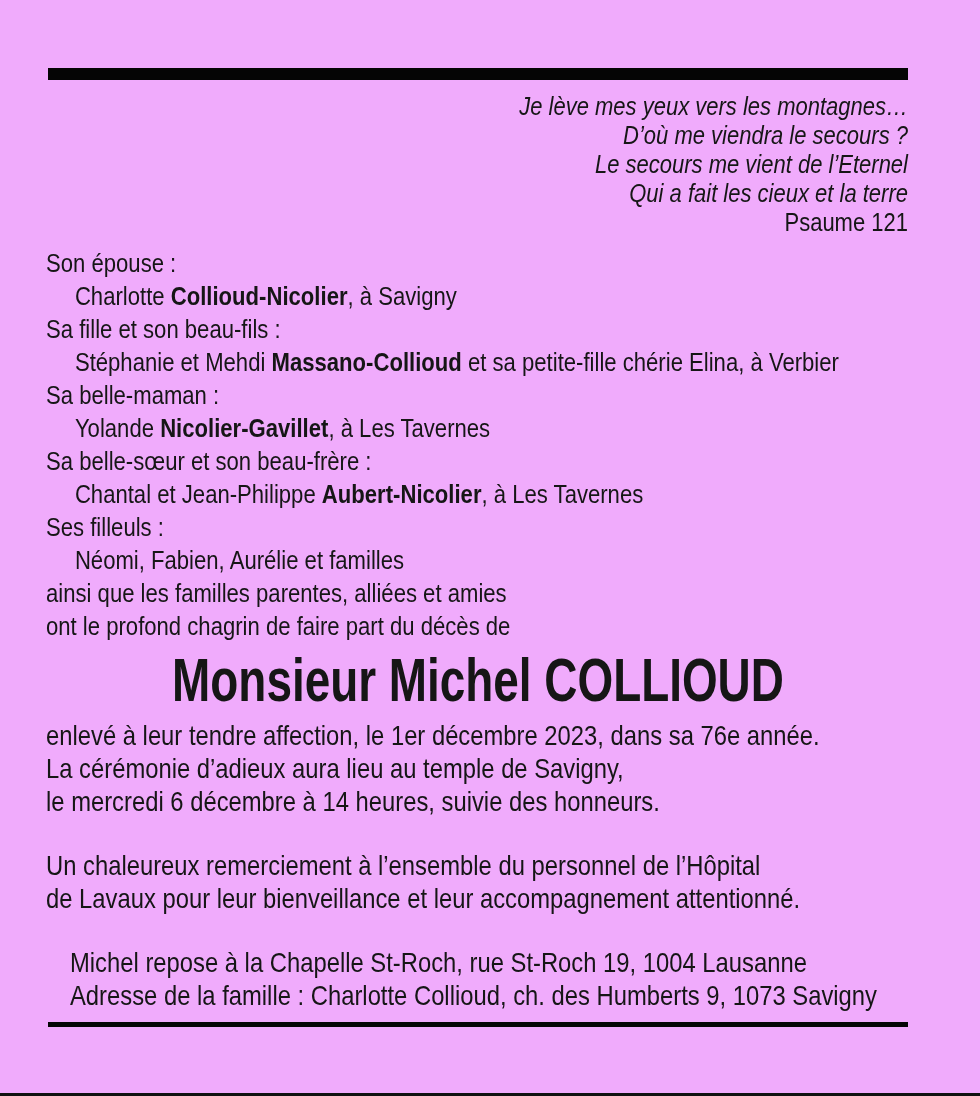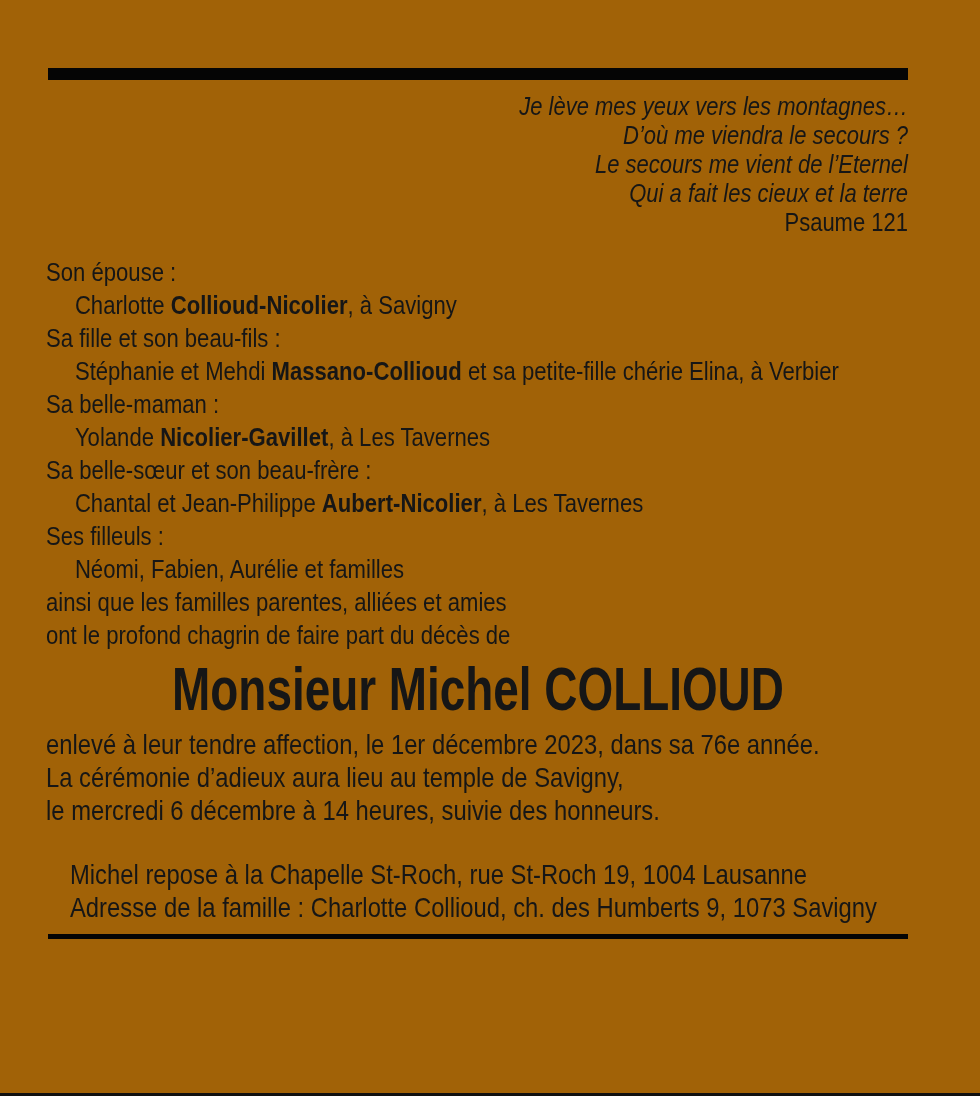--- a/index.html
+++ b/index.html
@@ -5,21 +5,21 @@
   html, body {
     margin: 0;
     padding: 0;
     background: #ffffff;
   }
   .sheet {
     position: relative;
     width: 980px;
     height: 1096px;
     margin: 0 auto;
-    background: #a16207;
+    background: #f0abfc;
     overflow: hidden;
     font-family: "Liberation Sans", sans-serif;
     color: #161616;
   }
   .topbar {
     margin: 68px 72px 0 48px;
     height: 12px;
     background: #050505;
   }
   .quote {
@@ -35,21 +35,21 @@
     transform: scaleX(0.88);
     transform-origin: 100% 50%;
   }
   .qattr {
     font-style: normal;
     white-space: nowrap;
     transform: scaleX(0.88);
     transform-origin: 100% 50%;
   }
   .family {
-    margin: 19px 40px 0 46px;
+    margin: 10px 40px 0 46px;
     font-size: 26px;
     line-height: 33px;
   }
   .fline {
     white-space: nowrap;
     transform: scaleX(0.85);
     transform-origin: 0 50%;
   }
   .fline.indent { padding-left: 34px; }
   .b { font-weight: bold; }
@@ -122,20 +122,24 @@
 
   <div class="name">Monsieur Michel COLLIOUD</div>
 
   <div class="paras">
       <div class="para">
         <div class="pline">enlevé à leur tendre affection, le 1er décembre 2023, dans sa 76e année.</div>
         <div class="pline">La cérémonie d’adieux aura lieu au temple de Savigny,</div>
         <div class="pline">le mercredi 6 décembre à 14 heures, suivie des honneurs.</div>
       </div>
       <div class="para">
+        <div class="pline">Un chaleureux remerciement à l’ensemble du personnel de l’Hôpital</div>
+        <div class="pline">de Lavaux pour leur bienveillance et leur accompagnement attentionné.</div>
+      </div>
+      <div class="para">
         <div class="pline">Michel repose à la Chapelle St-Roch, rue St-Roch 19, 1004 Lausanne</div>
         <div class="pline">Adresse de la famille : Charlotte Collioud, ch. des Humberts 9, 1073 Savigny</div>
       </div>
     </div>
 
   <div class="endrule"></div>
   <div class="pageedge"></div>
 </div>
 
 </body></html>

